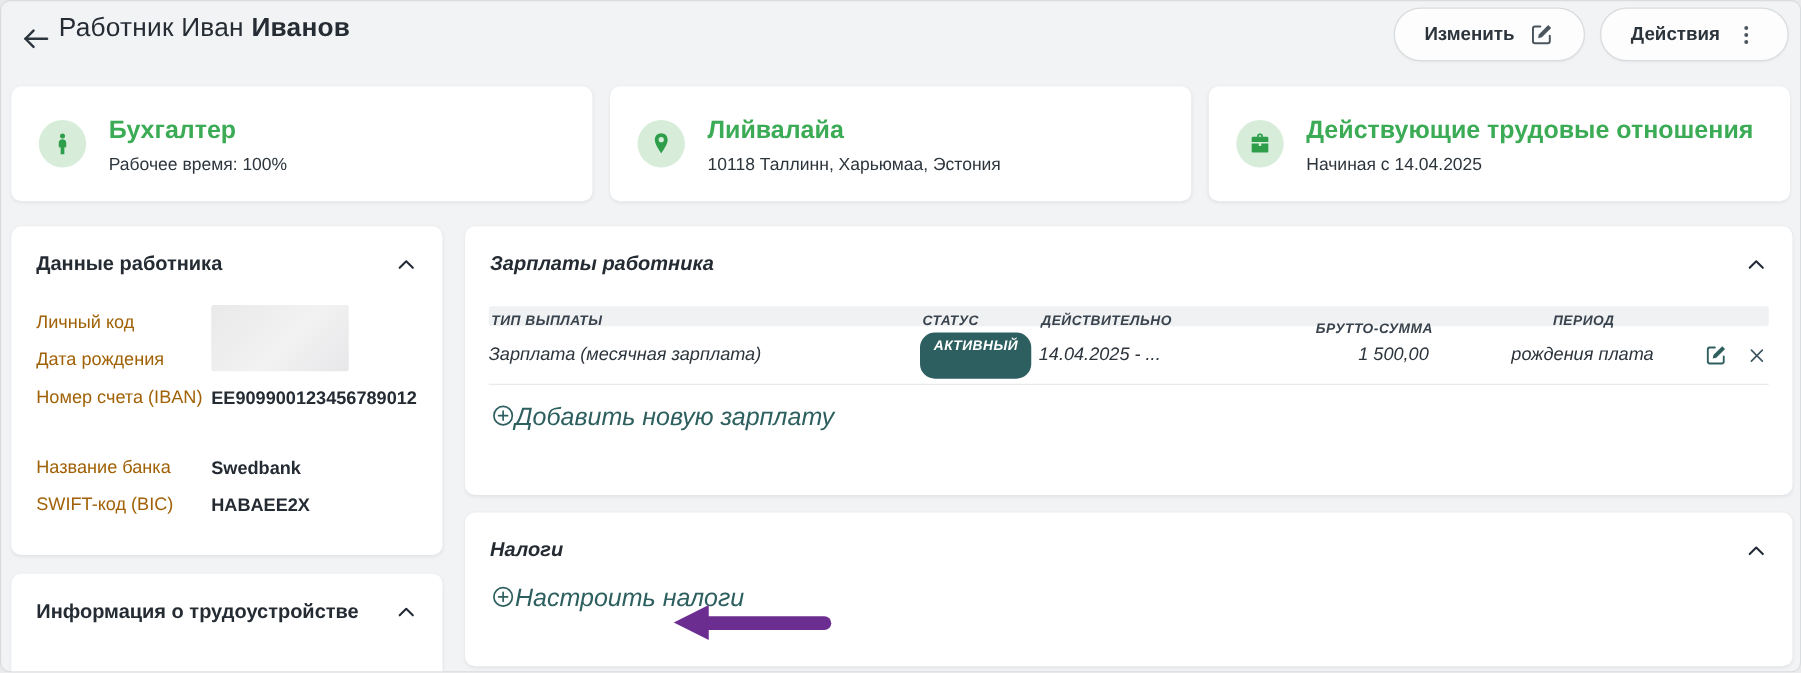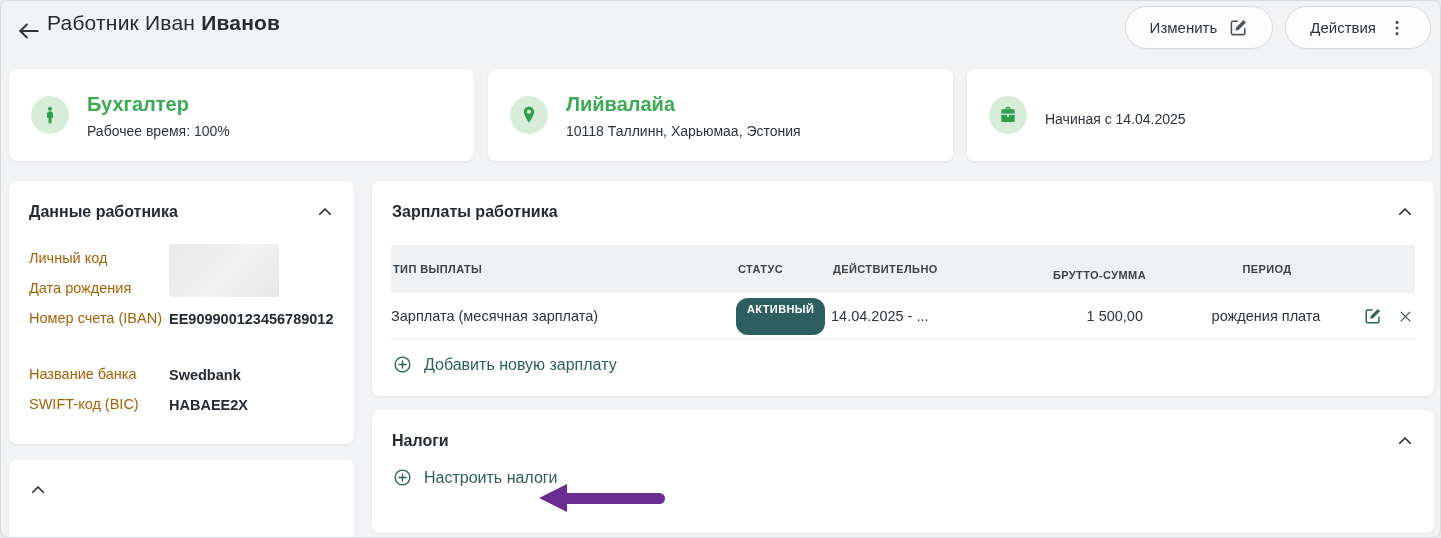--- a/index.html
+++ b/index.html
@@ -28,41 +28,42 @@
   }
   .page-title b { font-weight: 700; }
   .topbar-actions { position: absolute; right: 9px; top: 5px; display: flex; gap: 12px; }
   .pill-btn {
     display: flex; align-items: center; gap: 12px;
     height: 43px; padding: 0 24px;
     background: #fdfdfd; border: 1px solid #d9dcde; border-radius: 22px;
     font-family: "Liberation Sans", sans-serif;
     font-size: 15px; color: #2c343c; cursor: pointer;
     box-shadow: 0 1px 2px rgba(0,0,0,.04);
+    font-weight: bold;
   }
   .pill-btn svg { color: #4a555e; }
 
   
   .cards-row { position: absolute; top: 68px; left: 8px; right: 8px; display: flex; gap: 14px; }
   .summary-card {
     flex: 1; height: 92px; background: #fff; border-radius: 8px;
     box-shadow: 0 1px 3px rgba(20,30,40,.07);
     display: flex; align-items: center; padding: 0 22px; gap: 18px;
   }
   .icon-circle {
     width: 38px; height: 38px; border-radius: 50%; background: #d7edda;
     display: flex; align-items: center; justify-content: center; flex: none;
     color: #2f9e4a;
   }
   .summary-title { font-size: 20px; font-weight: 700; color: #3cab56; line-height: 1.2; }
   .summary-sub { font-size: 14px; color: #2c343c; margin-top: 7px; }
 
   
   .col-left  { position: absolute; left: 8px;  top: 180px; width: 345px; }
-  .col-right { position: absolute; left: 371px; top: 180px; width: 1062px; }
+  .col-right { position: absolute; left: 371px; top: 180px; width: 1062px; font-style: italic; }
   .panel {
     background: #fff; border-radius: 8px; box-shadow: 0 1px 3px rgba(20,30,40,.07);
     position: relative;
   }
   .panel-head {
     display: flex; align-items: center; justify-content: space-between;
     padding: 22px 20px 0 20px;
   }
   .panel-title { font-size: 16px; font-weight: 700; color: #242b33; }
   .chevron-btn { color: #232b36; cursor: pointer; display: flex; }
@@ -84,43 +85,43 @@
   .employment-panel { margin-top: 15px; height: 110px; }
 
   
   .salaries-panel { height: 215px; }
   .sal-table { margin: 24px 19px 0 19px; }
   .t-head, .t-row {
     display: grid;
     grid-template-columns: 345px 95px 195px 145px 190px 54px;
     align-items: center;
   }
-  .t-head { background: #f0f1f2; height: 48px; border-radius: 2px; }
+  .t-head { background: #f0f1f2; height: 16px; border-radius: 2px; }
   .t-head .th {
     font-size: 11px; font-weight: 700; letter-spacing: .4px;
     color: #39434d; text-transform: uppercase; padding-left: 2px;
   }
   .th.c-gross { text-align: center; margin-top: 12px; }
   .th.c-period { text-align: center; }
   .t-row { height: 47px; border-bottom: 1px solid #e8eaec; font-size: 14.5px; color: #2c343c; }
   .cell-gross { text-align: right; padding-right: 28px; }
   .cell-period { text-align: center; }
   .status-badge {
     display: inline-block; background: #2d5f60; color: #fff;
     font-size: 11px; font-weight: 700; letter-spacing: .4px;
     padding: 5px 11px 20px; border-radius: 12px; text-transform: uppercase;
   }
   .row-actions { display: flex; gap: 16px; align-items: center; justify-content: flex-end; padding-right: 2px; }
   .row-actions .act { color: #2e5f5c; cursor: pointer; display: flex; }
   .row-actions .act.del { color: #3d5560; }
 
   
   .add-link {
-    display: inline-flex; align-items: center; gap: 12px;
-    margin: 15px 0 0 21px; color: #2d5f5e; font-size: 16px; cursor: pointer;
+    display: inline-flex; 
+    margin: 15px 0 0 21px; color: #2d5f5e; font-size: 20px; cursor: pointer;
   }
   .add-link .plus-ic { display: flex; color: #2d5f5e; }
 
   
   .taxes-panel { margin-top: 14px; height: 123px; }
   .taxes-panel .add-link { margin-top: 18px; }
 
   
   .annot-arrow { position: absolute; left: 167px; top: 74px; width: 130px; height: 29px; pointer-events: none; }
   .annot-arrow .head {
@@ -202,20 +203,21 @@
       </div>
     </div>
 
     <div class="summary-card">
       <div class="icon-circle">
         <svg width="20" height="20" viewBox="0 0 24 24" fill="currentColor">
             <path d="M9.2 5.2V4.4c0-1.2 1-2.2 2.2-2.2h1.2c1.2 0 2.2 1 2.2 2.2v.8h3.9c.7 0 1.3.6 1.3 1.3v3.7H4V6.5c0-.7.6-1.3 1.3-1.3h3.9zm1.6-.8v.8h2.4v-.8c0-.3-.3-.6-.6-.6h-1.2c-.3 0-.6.3-.6.6zM4 11.8h6.8v2.4h2.4v-2.4H20v7.4c0 .7-.6 1.3-1.3 1.3H5.3c-.7 0-1.3-.6-1.3-1.3v-7.4z"></path>
           </svg>
       </div>
       <div>
+        <div class="summary-title">Действующие трудовые отношения</div>
         <div class="summary-sub">Начиная с 14.04.2025</div>
       </div>
     </div>
   </div>
 
   <div class="col-left">
 
     <section class="panel employee-panel">
       <div class="panel-head">
         <div class="panel-title">Данные работника</div>
@@ -245,20 +247,21 @@
         </div>
         <div class="field-row">
           <div class="field-label">SWIFT-код (BIC)</div>
           <div class="field-value">HABAEE2X</div>
         </div>
       </div>
     </section>
 
     <section class="panel employment-panel">
       <div class="panel-head">
+        <div class="panel-title">Информация о трудоустройстве</div>
         <span class="chevron-btn">
           <svg width="18" height="18" viewBox="0 0 24 24" fill="none" stroke="currentColor" stroke-width="2.2" stroke-linecap="round" stroke-linejoin="round">
               <polyline points="5,15 12,8 19,15"></polyline>
             </svg>
         </span>
       </div>
     </section>
   </div>
 
   <div class="col-right">

